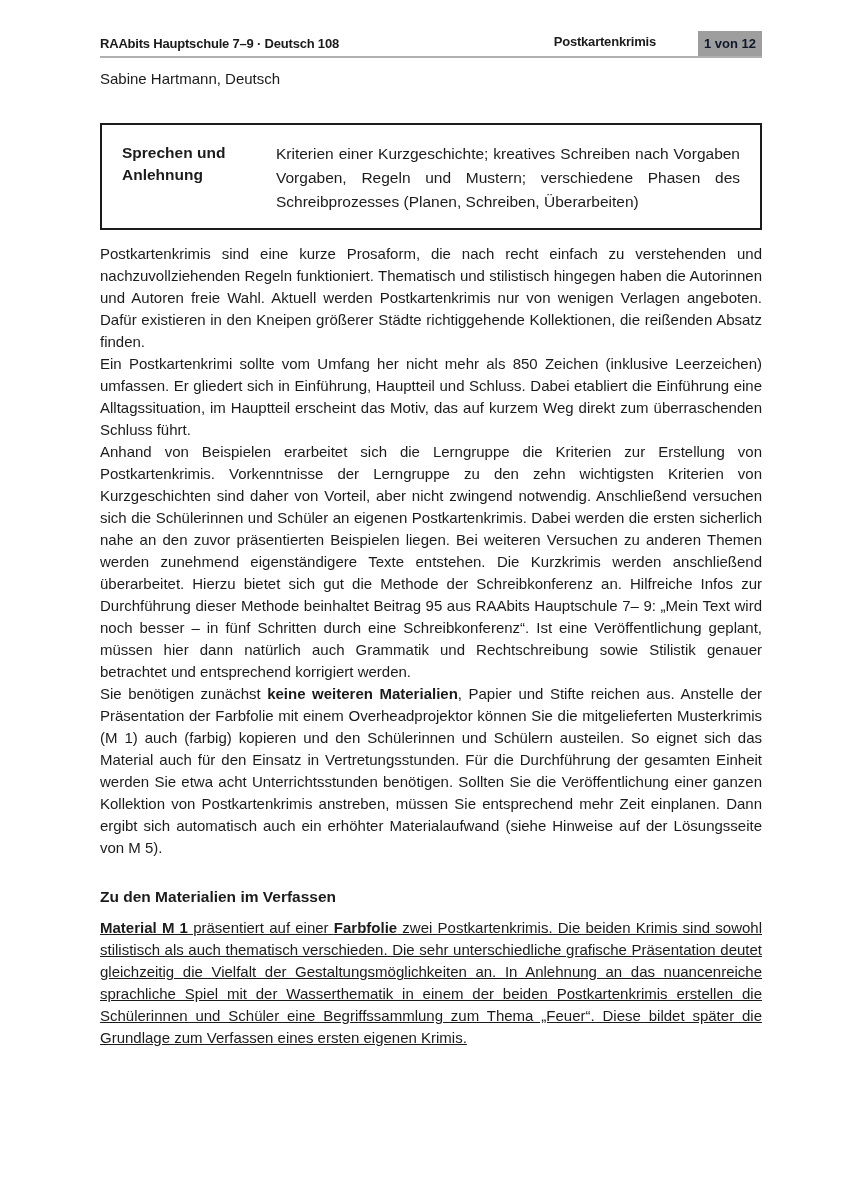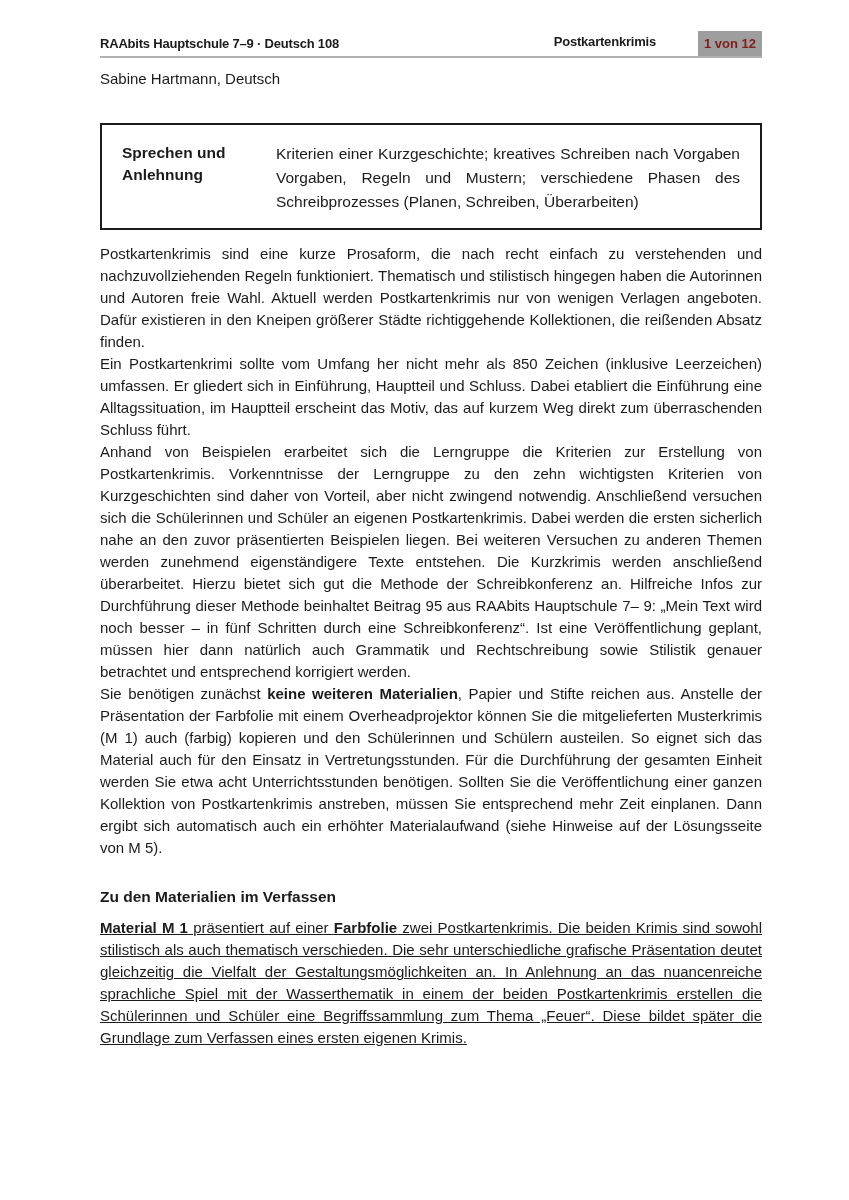--- a/index.html
+++ b/index.html
@@ -43,21 +43,21 @@
   }
   .header-topic {
     font-size: 13px;
     font-weight: 700;
     letter-spacing: -0.2px;
     padding-bottom: 5px;
     margin-right: 14px;
   }
   .page-badge {
     background: #9e9e9e;
-    color: #7f1d1d;
+    color: #0f172a;
     font-size: 13px;
     font-weight: 700;
     width: 64px;
     height: 25px;
     display: flex;
     align-items: center;
     justify-content: center;
   }
   .header-rule {
     height: 2px;

